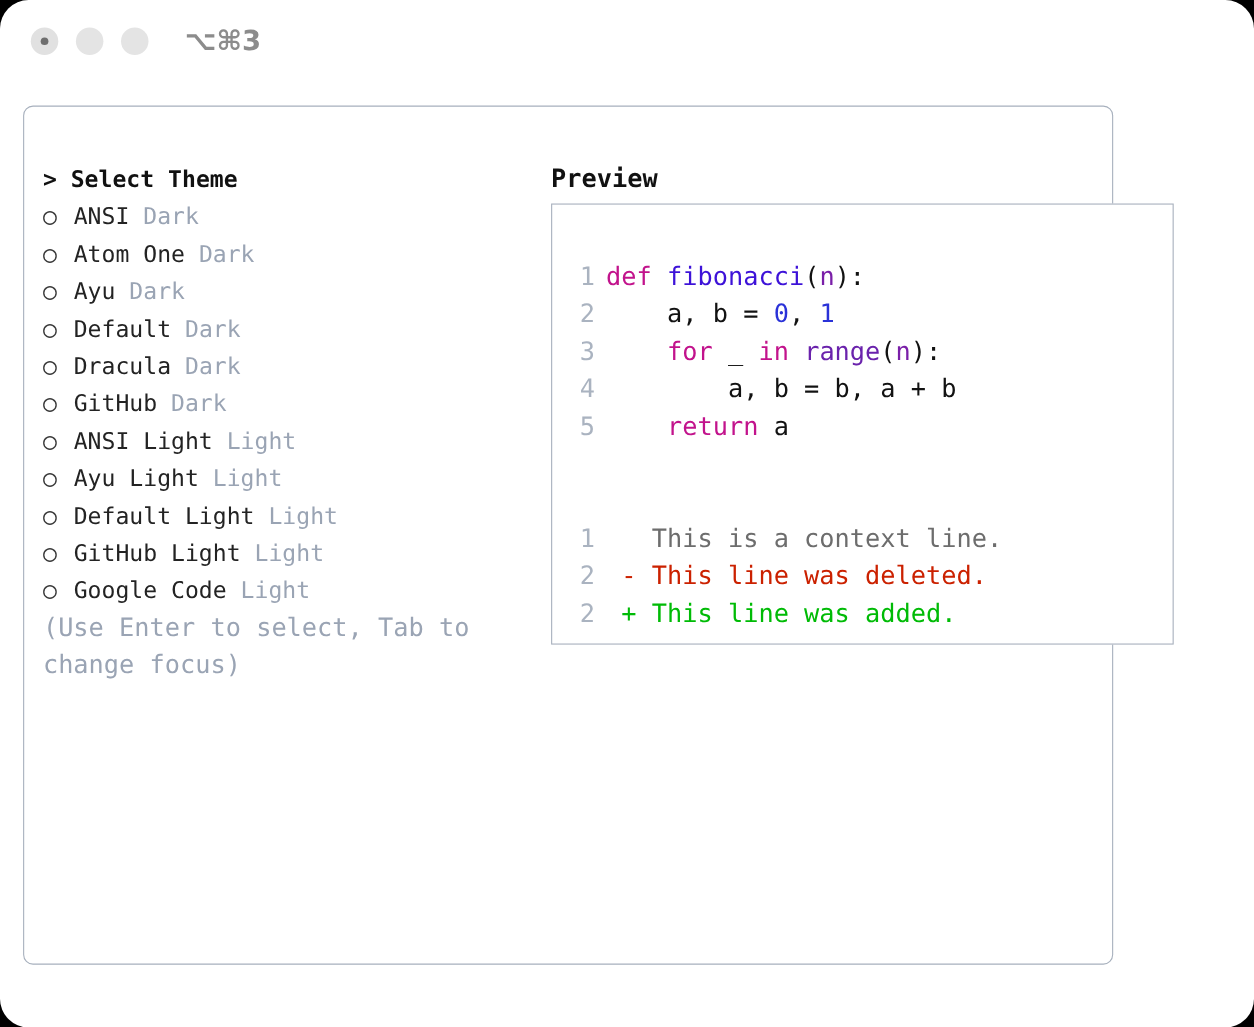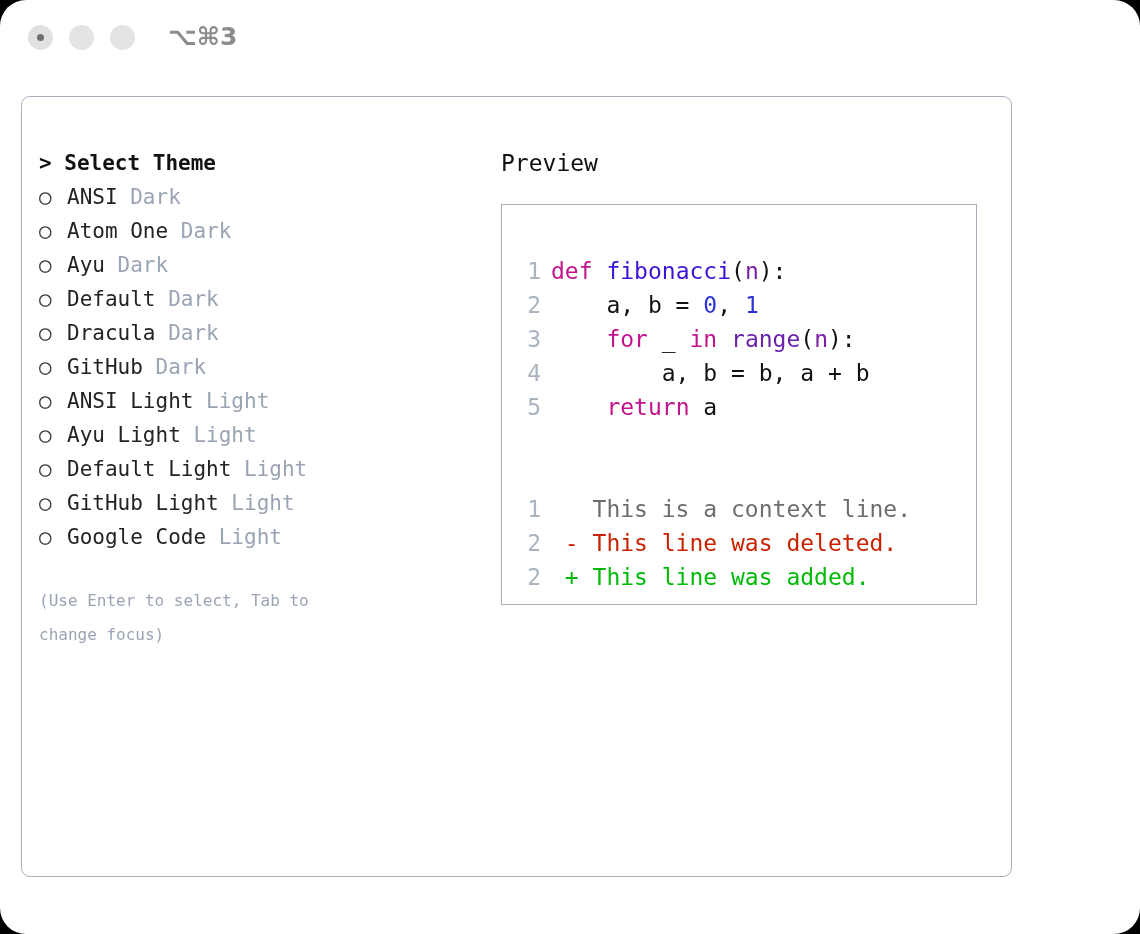--- a/index.html
+++ b/index.html
@@ -104,43 +104,42 @@
   .marker {
     display: inline-block;
     width: 28px;
   }
   .marker.sel { color: #1faa4f; }
   .marker.unsel { color: #3b3b3b; }
   .item-label.sel { color: #1faa4f; }
   .item-label.unsel { color: #232323; }
   .cat { color: #9aa4b4; }
   .hint {
-    margin-top: 30px;
-    font-size: 16px;
+    font-size: 23px;
     line-height: 34px;
     color: #9aa4b4;
     width: 400px;
   }
 
   
   .right-col {
     position: absolute;
     left: 479px;
     top: 49px;
     width: 490px;
   }
   .preview-title {
     font-size: 23px;
-    font-weight: normal;
+    font-weight: bold;
     color: #111111;
     line-height: 34px;
   }
   .preview-box {
-    margin-top: 24px;
-    width: 476px;
+    margin-top: 5px;
+    width: 566px;
     height: 401px;
     border: 1.5px solid #a7b0bd;
     box-sizing: border-box;
     background: #ffffff;
     position: relative;
   }
   .code {
     position: absolute;
     left: 17px;
     top: 49px;

